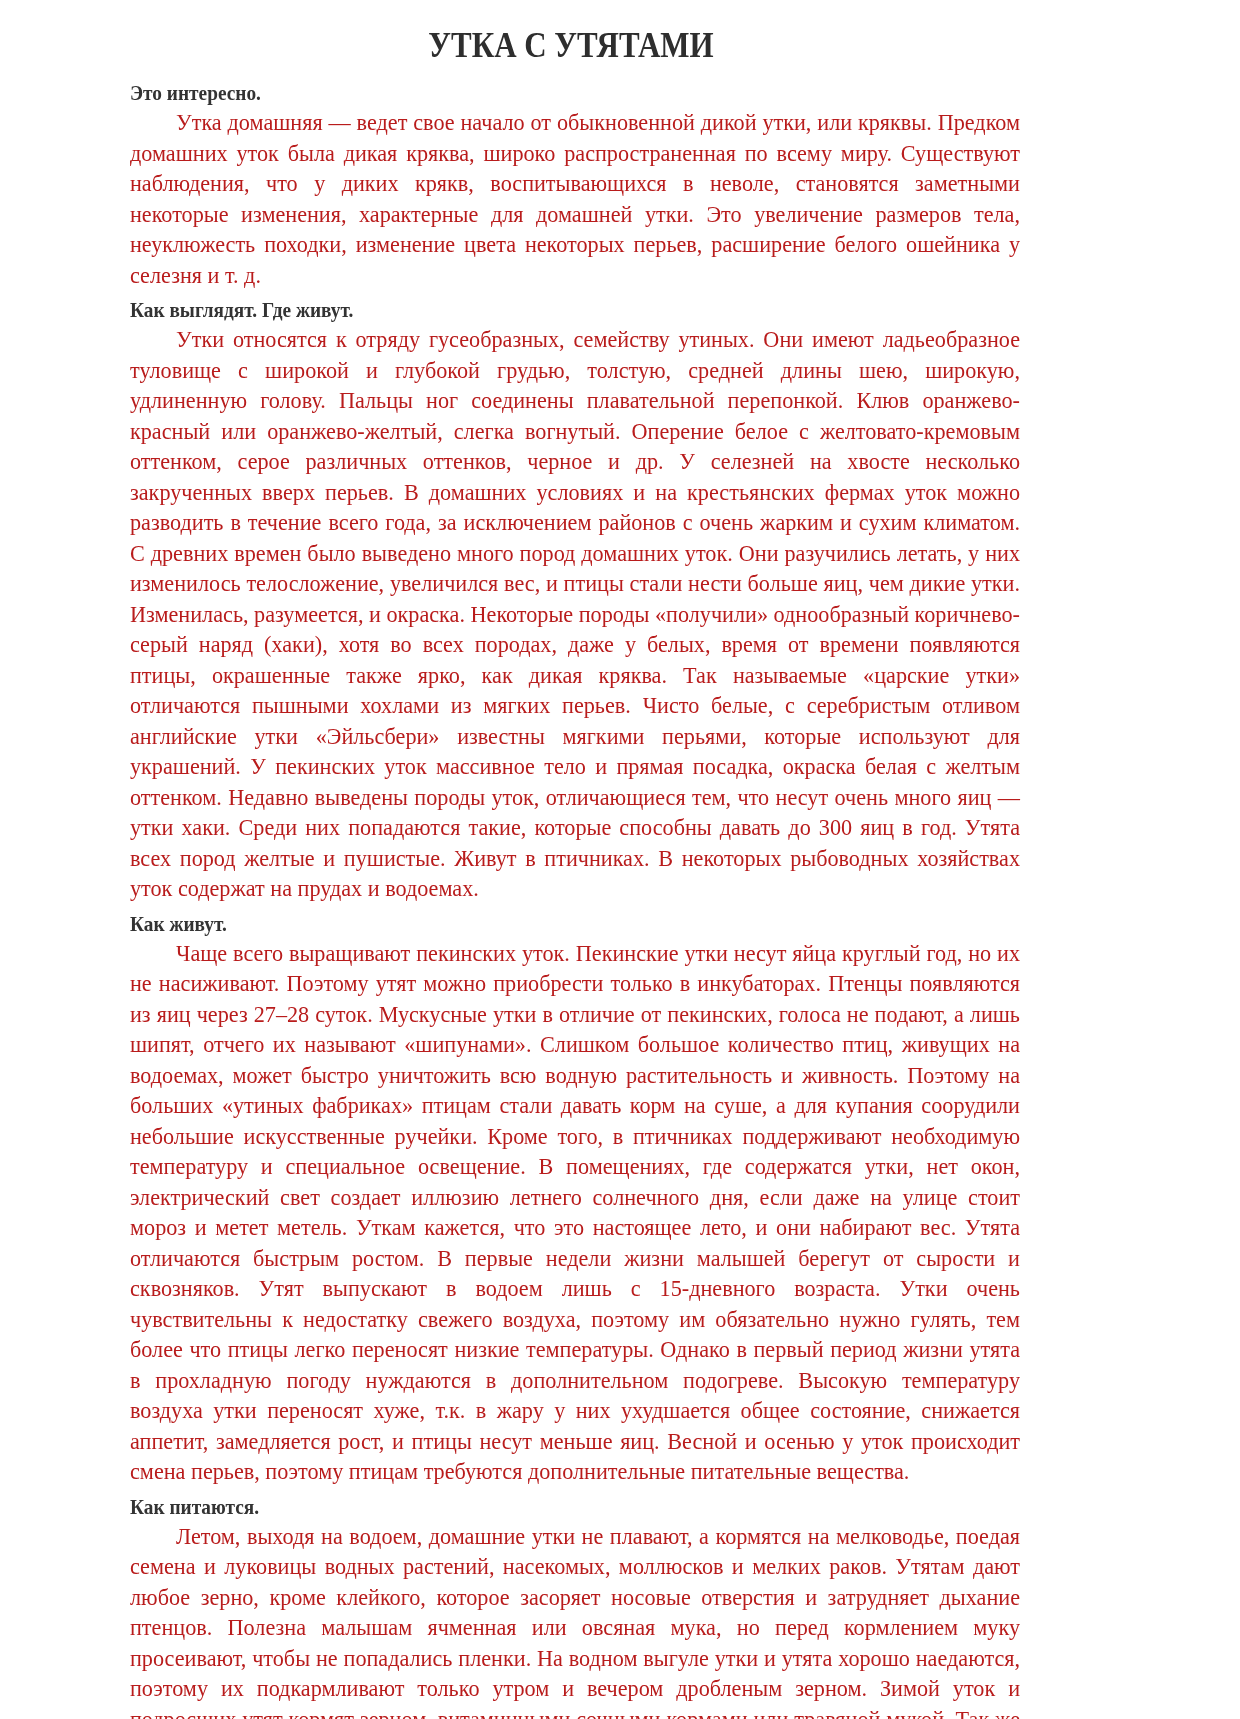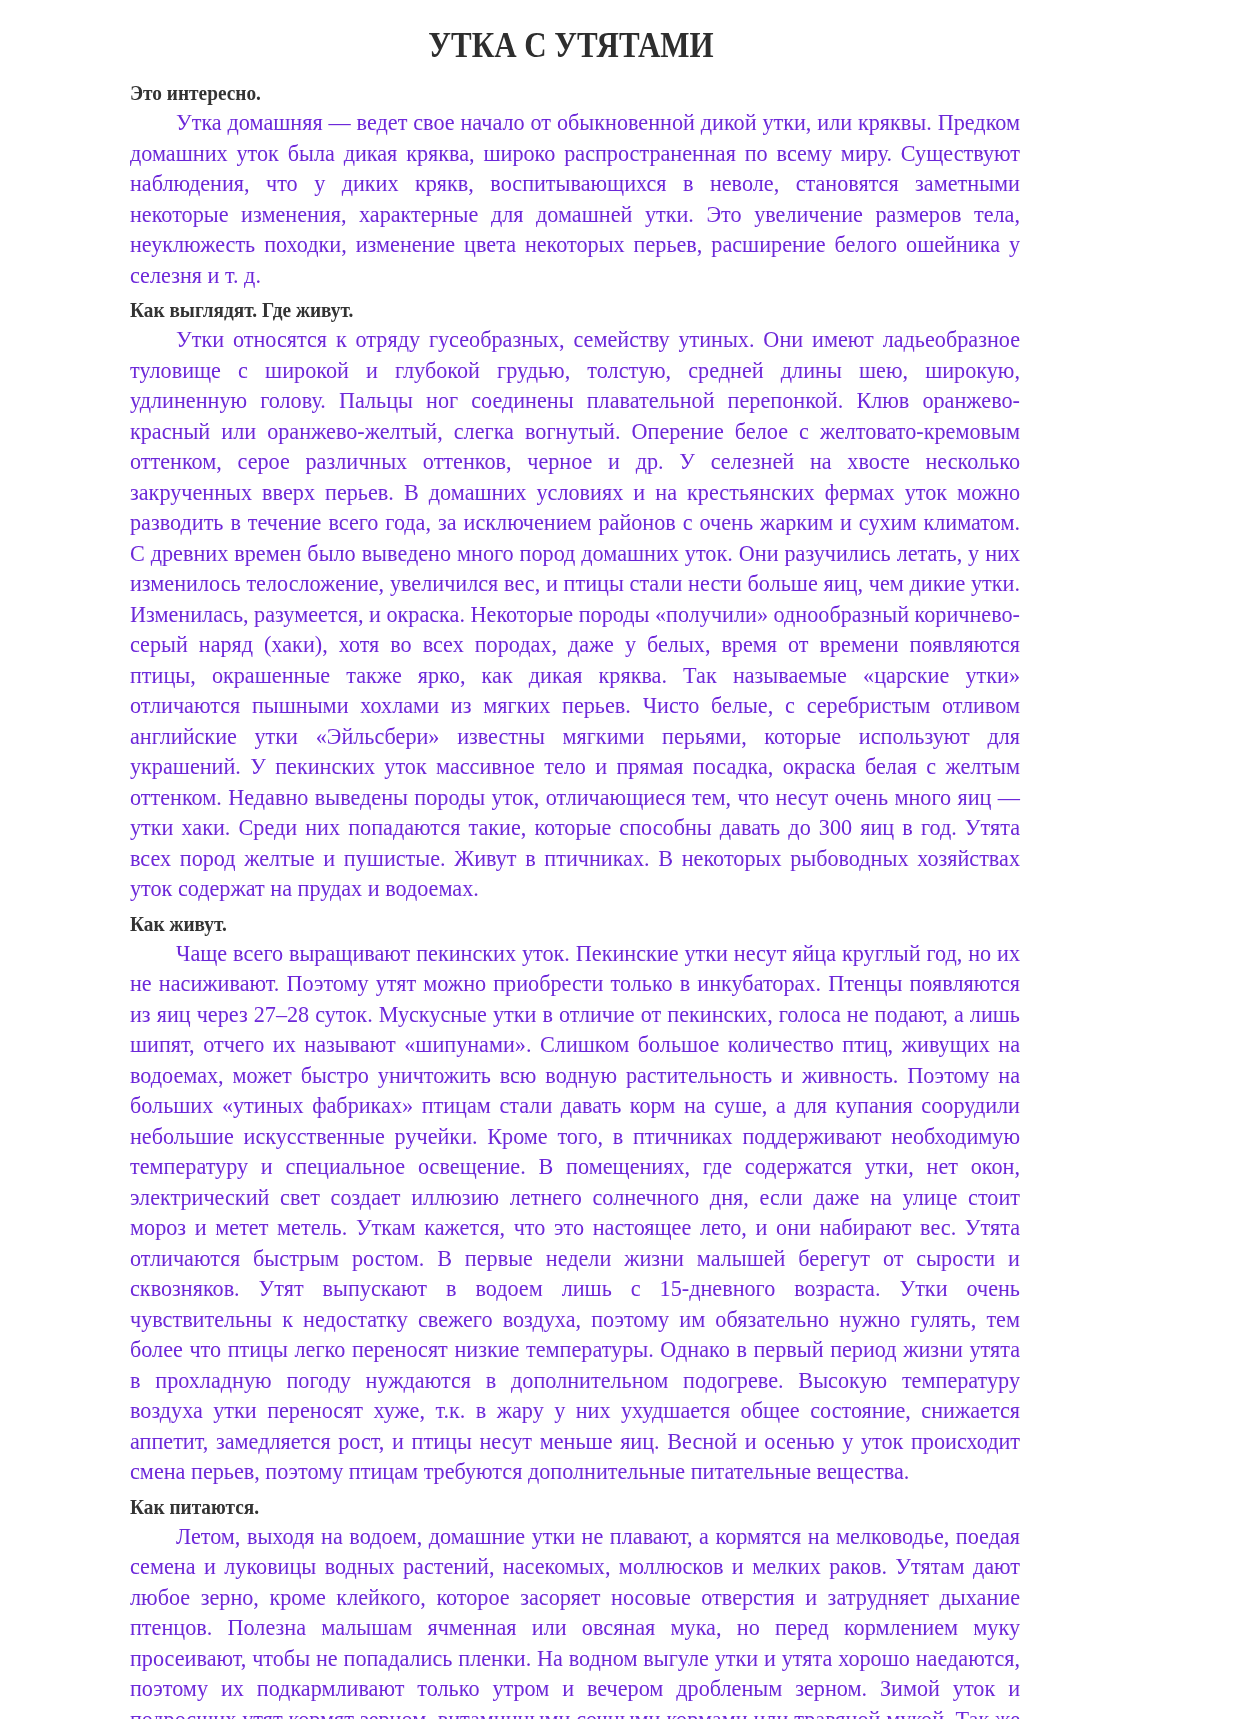--- a/index.html
+++ b/index.html
@@ -12,21 +12,21 @@
   h1 {
     text-align: center; margin: 0 0 10px 0; font-size: 36px; font-weight: bold;
     letter-spacing: 0px; color: #2e2e2e; transform: scaleX(0.86); line-height: 46px;
   }
   .section-title {
     font-weight: bold; font-size: 21px; line-height: 30px; margin: 2px 0 0 0; color: #333;
     transform-origin: left; transform: scaleX(0.92);
   }
   p.body {
     margin: 0; font-size: 22.2px; line-height: 30.5px; text-align: justify;
-    text-indent: 46px; color: #6d28d9;
+    text-indent: 46px; color: #b91c1c;
     transform-origin: left top;
   }
   .section { margin-bottom: 4px; margin-left: 8px; }
 </style>
 </head>
 <body>
 
 <div class="page">
   <h1>УТКА С УТЯТАМИ</h1>
 

